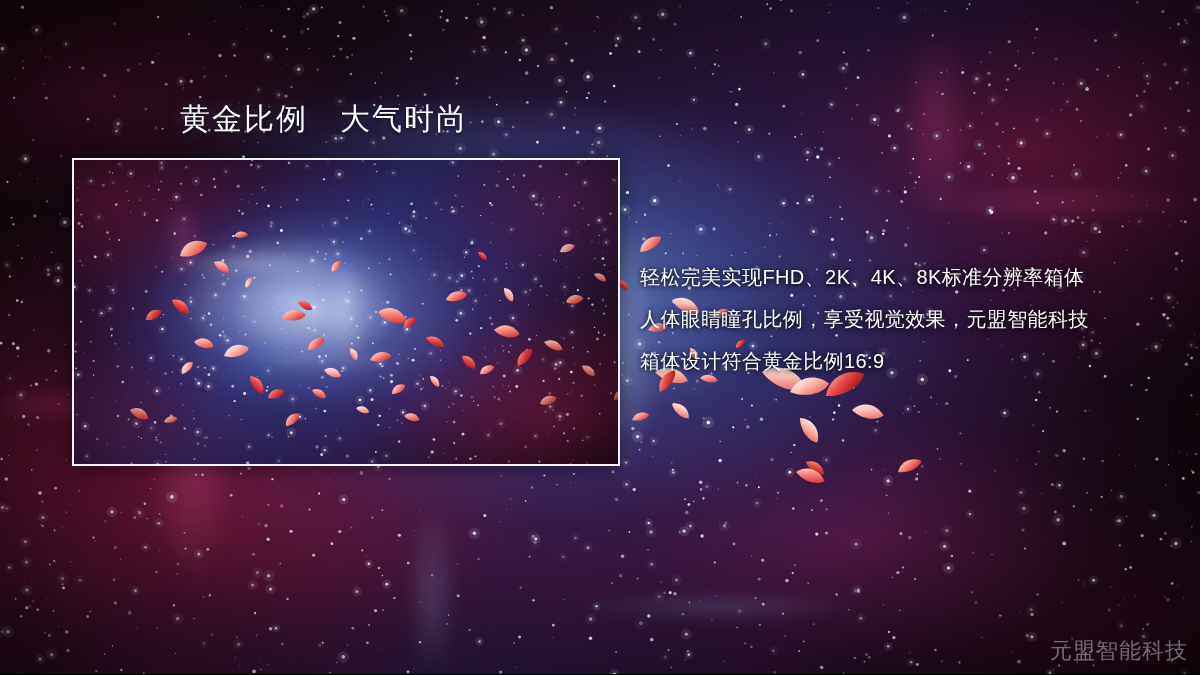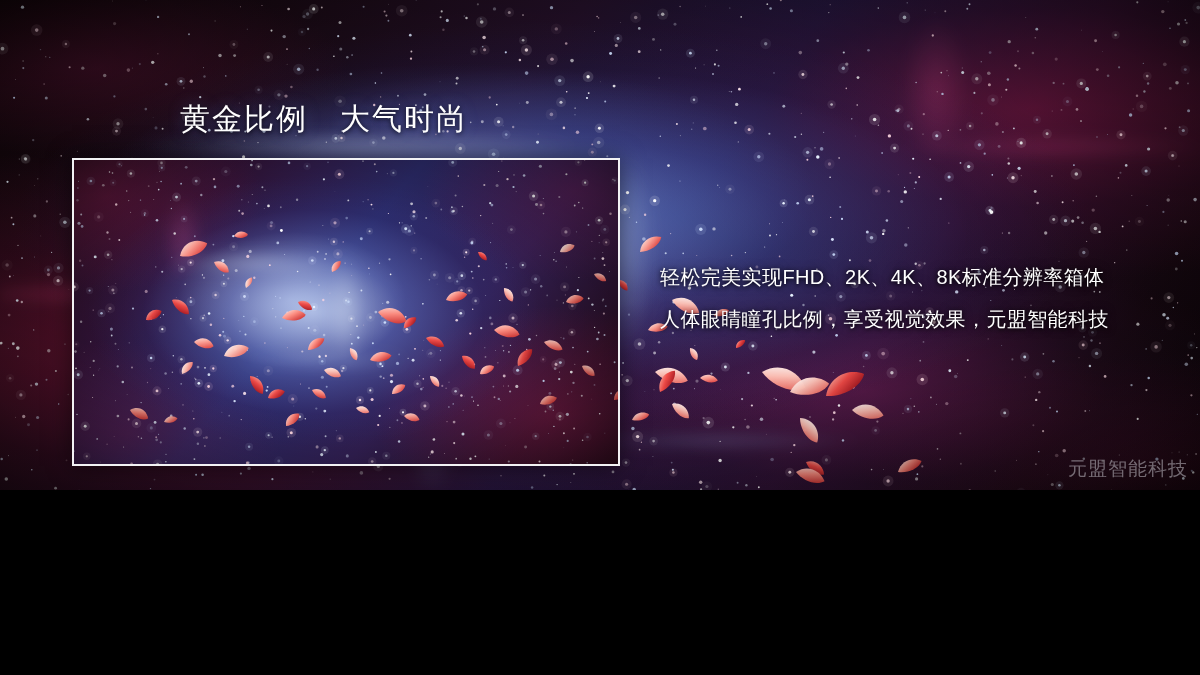--- a/index.html
+++ b/index.html
@@ -3,21 +3,21 @@
 <meta charset="utf-8">
 <style>
   html, body {
     margin: 0;
     padding: 0;
     background: #000;
   }
   #slide {
     position: relative;
     width: 1200px;
-    height: 490px;
+    height: 674px;
     overflow: hidden;
     background: #07040a;
     font-family: "Liberation Sans", "DejaVu Sans", sans-serif;
   }
 
   
   .nebula {
     position: absolute;
     inset: 0;
     pointer-events: none;
@@ -112,39 +112,39 @@
     filter: blur(7px);
   }
   .panel-vignette {
     position:absolute; inset:0;
     background: radial-gradient(ellipse 80% 84% at 48% 50%, rgba(0,0,0,0) 40%, rgba(0,0,0,0.30) 76%, rgba(0,0,0,0.60) 100%);
   }
 
   
   #body-text {
     position: absolute;
-    left: 660px;
+    left: 640px;
     top: 256px;
     width: 520px;
   }
   #body-text .line {
     font-size: 20px;
     line-height: 42px;
     color: #ffffff;
     white-space: nowrap;
     letter-spacing: 0.4px;
     text-shadow: 0 1px 4px rgba(0,0,0,0.9), 0 0 10px rgba(0,0,0,0.55);
   }
 
   
   #watermark {
     position: absolute;
     right: 12px;
     bottom: 8px;
-    font-size: 19px;
+    font-size: 22px;
     color: rgba(200,198,205,0.52);
     letter-spacing: 1px;
   }
 </style>
 </head>
 <body>
 
 <div id="slide">
 
   <div class="nebula neb-base"></div>
@@ -2925,17 +2925,18 @@
         <g transform="translate(540,240) rotate(-36)">
           <path d="M0,0 C 5.3999999999999995,-7.6 14.040000000000001,-5.76 18,0 C 14.040000000000001,4.8 5.3999999999999995,4.16 0,0 Z" fill="url(#panel-petals-pC)" opacity="0.97"></path>
         </g>
       </svg>
     <div class="panel-vignette"></div>
   </div>
 
   <div id="body-text">
     <div class="line">轻松完美实现FHD、2K、4K、8K标准分辨率箱体</div>
     <div class="line">人体眼睛瞳孔比例，享受视觉效果，元盟智能科技</div>
+    <div class="line">箱体设计符合黄金比例16:9</div>
   </div>
 
   <div id="watermark">元盟智能科技</div>
 
 </div>
 
 </body></html>

